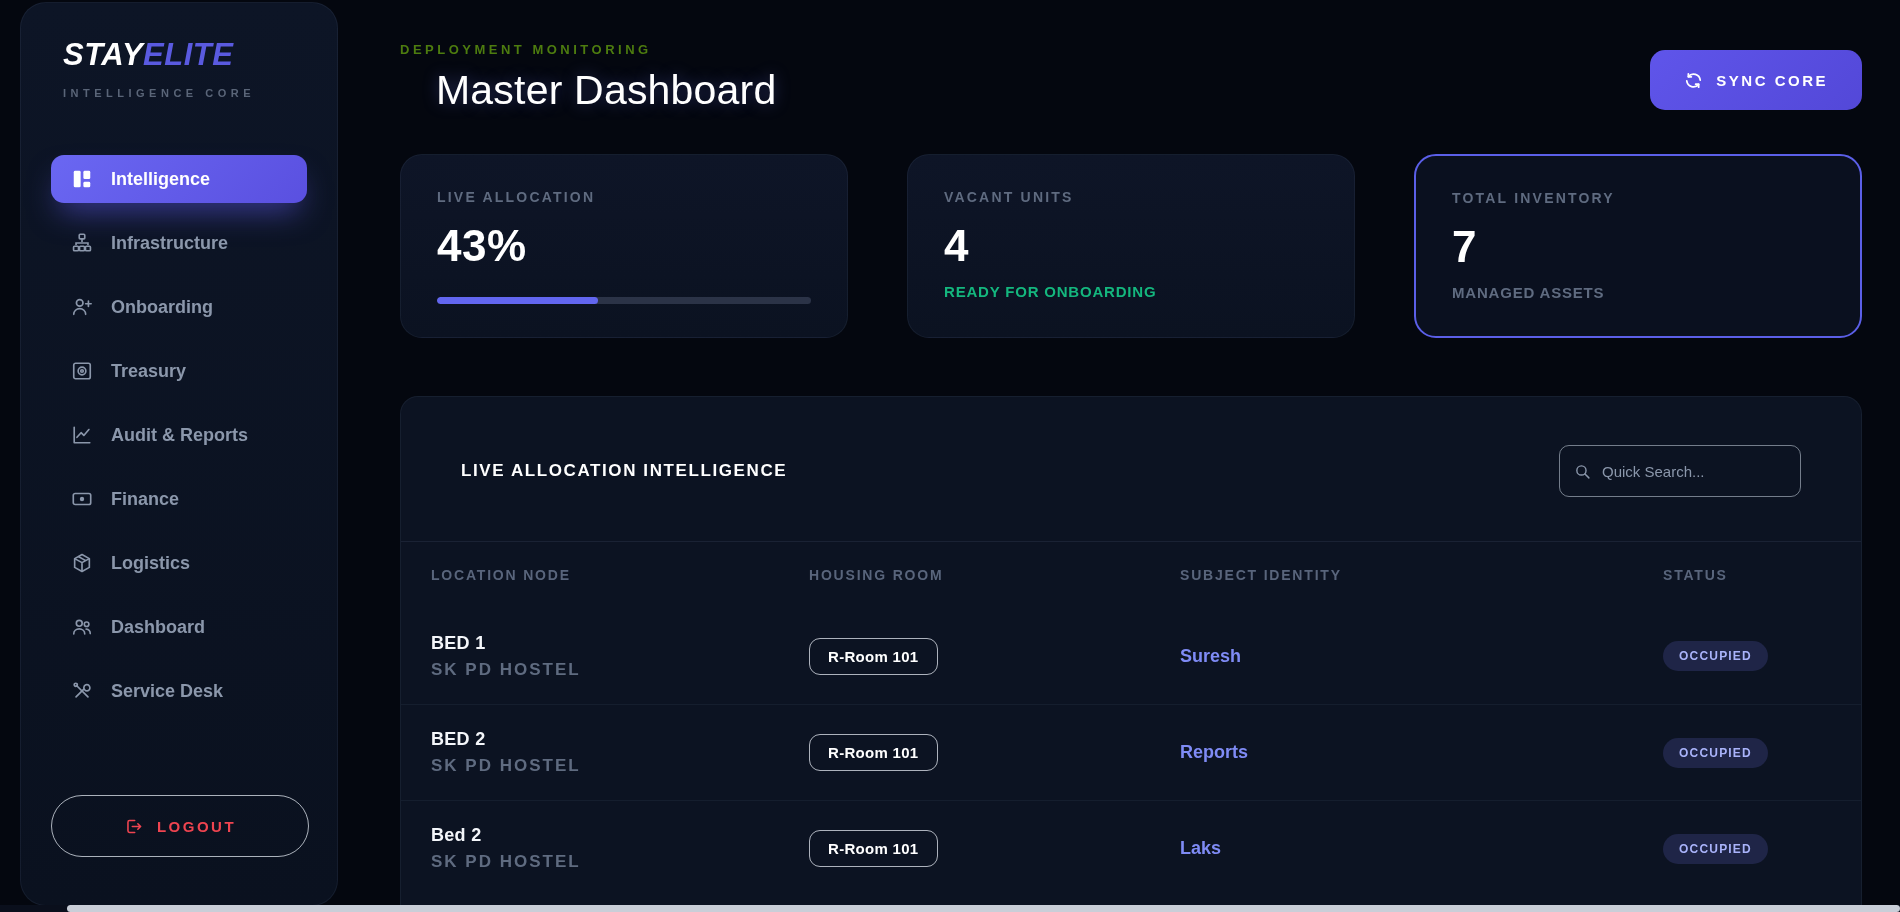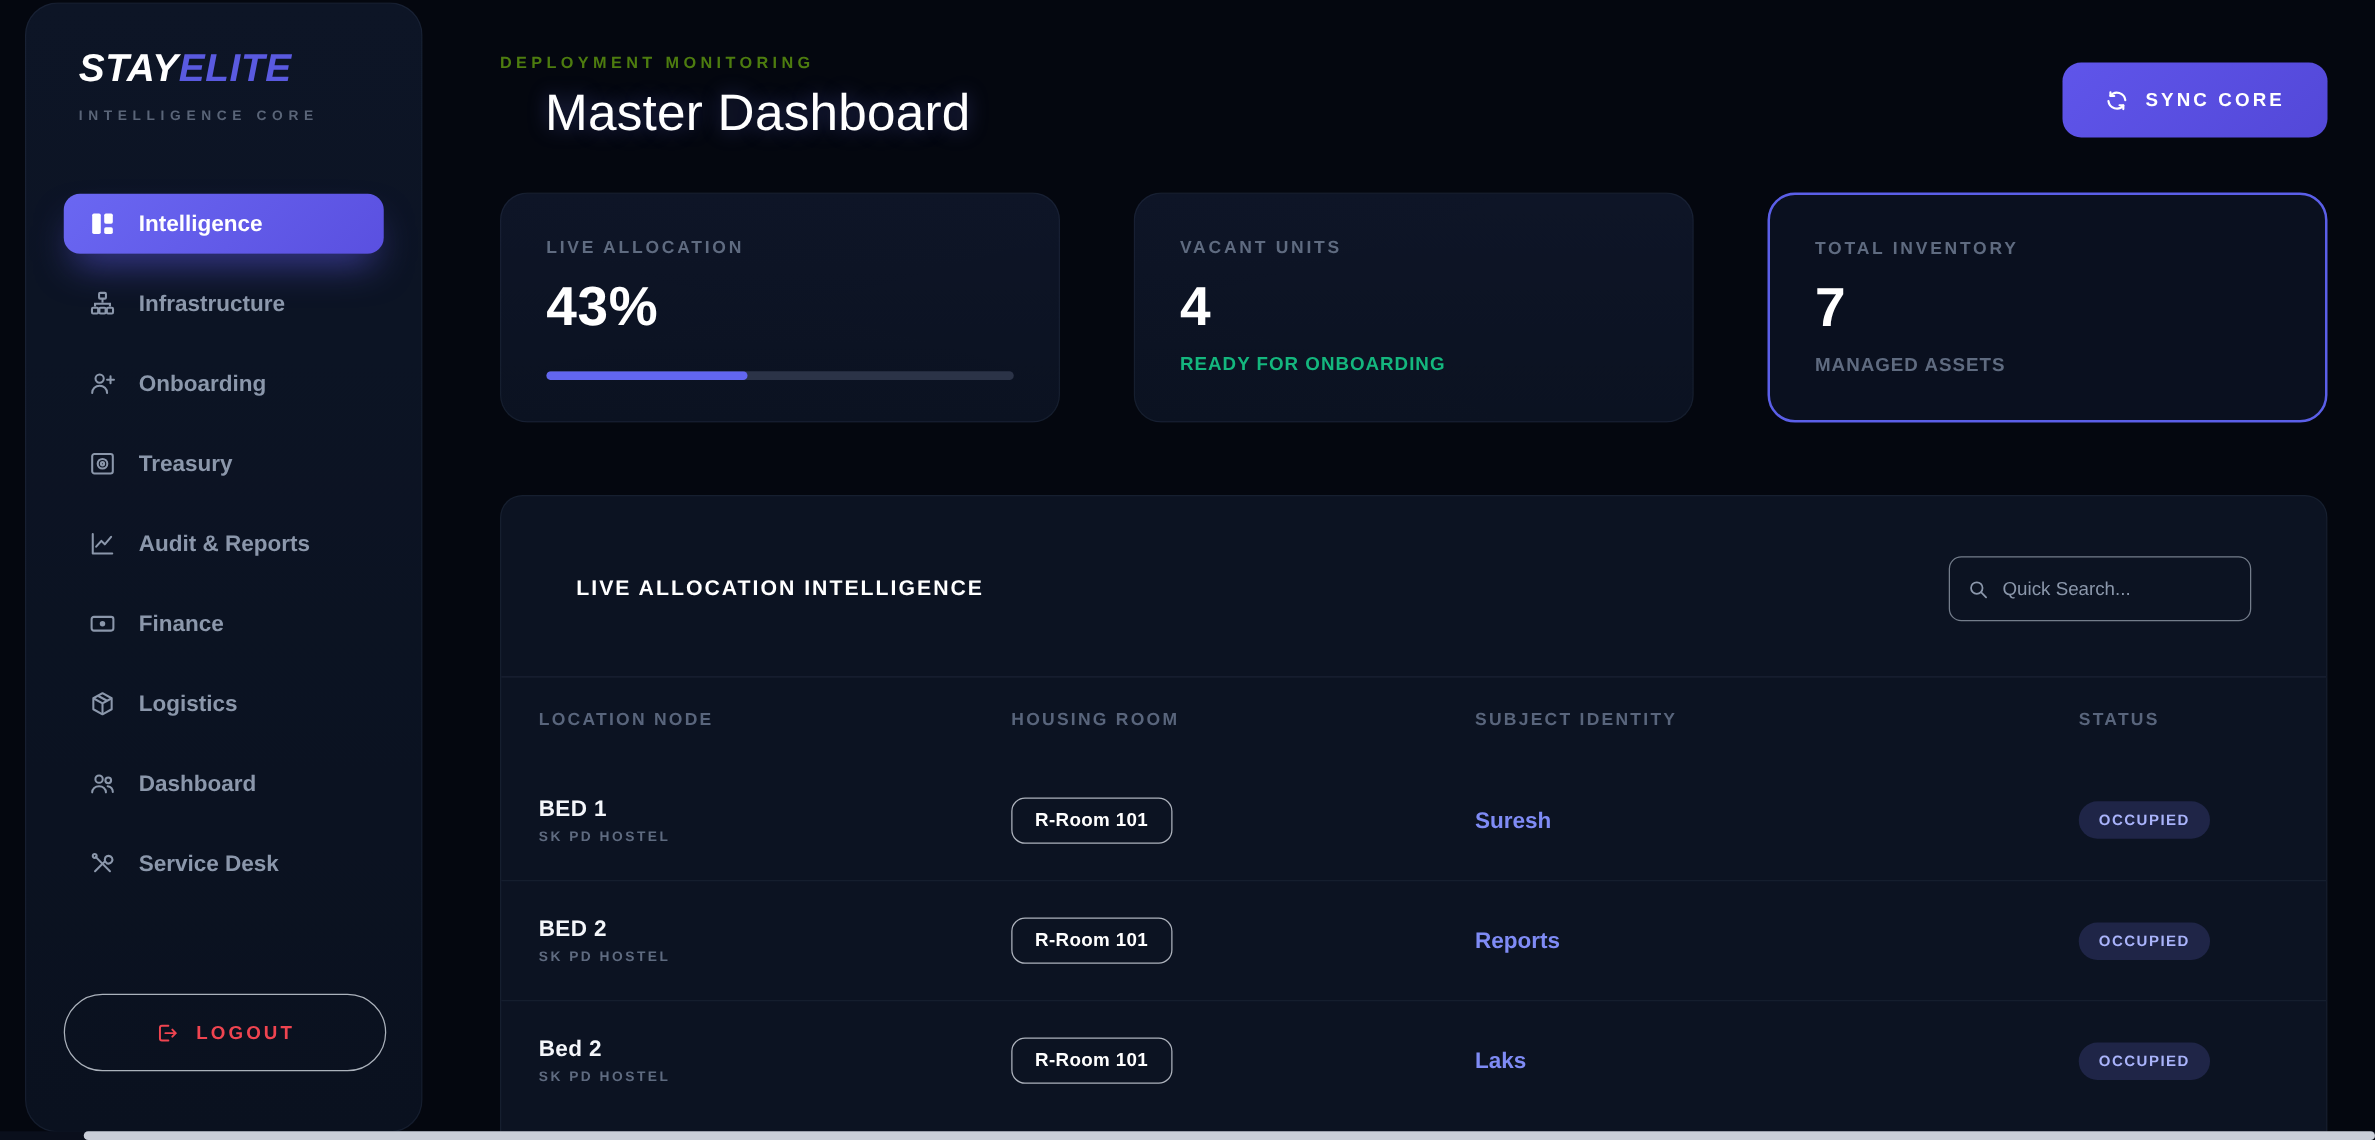--- a/index.html
+++ b/index.html
@@ -74,21 +74,21 @@
   .search-box input { border:none; outline:none; background:transparent; width:100%;
     color:#c6cede; font-size:15px; font-family:inherit; }
   .search-box input::placeholder { color:#8b97ab; }
   .tgrid { display:grid; grid-template-columns:27% 26.5% 34.5% 12%; align-items:center;
     padding:0 30px; }
   .thead-row { height:66px; }
   .th { font-size:14px; font-weight:800; letter-spacing:1.8px; color:#59657c; }
   .trow { height:96px; }
   .trow + .trow { border-top:1px solid rgba(110,125,160,0.10); }
   .loc-title { font-size:18px; font-weight:700; color:#f4f6fa; letter-spacing:0.3px; }
-  .loc-sub { margin-top:6px; font-size:11px; font-weight:800; letter-spacing:2px;
+  .loc-sub { margin-top:6px; font-size:17px; font-weight:800; letter-spacing:2px;
     color:#5f6b80; }
   .room-badge { display:inline-block; padding:9px 18px; border:1px solid rgba(214,219,228,0.8);
     border-radius:11px; color:#ffffff; font-size:15px; font-weight:700; letter-spacing:0.3px; }
   .subject { font-size:18px; font-weight:700; color:#7f8bf5; }
   .status-badge { display:inline-block; padding:8px 16px; border-radius:999px;
     background:#1f2547; color:#a9b3fa; font-size:12px; font-weight:800;
     letter-spacing:1.2px; }
 
   
   .scroll-strip { position:absolute; left:0; bottom:0; width:1900px; height:7px;

